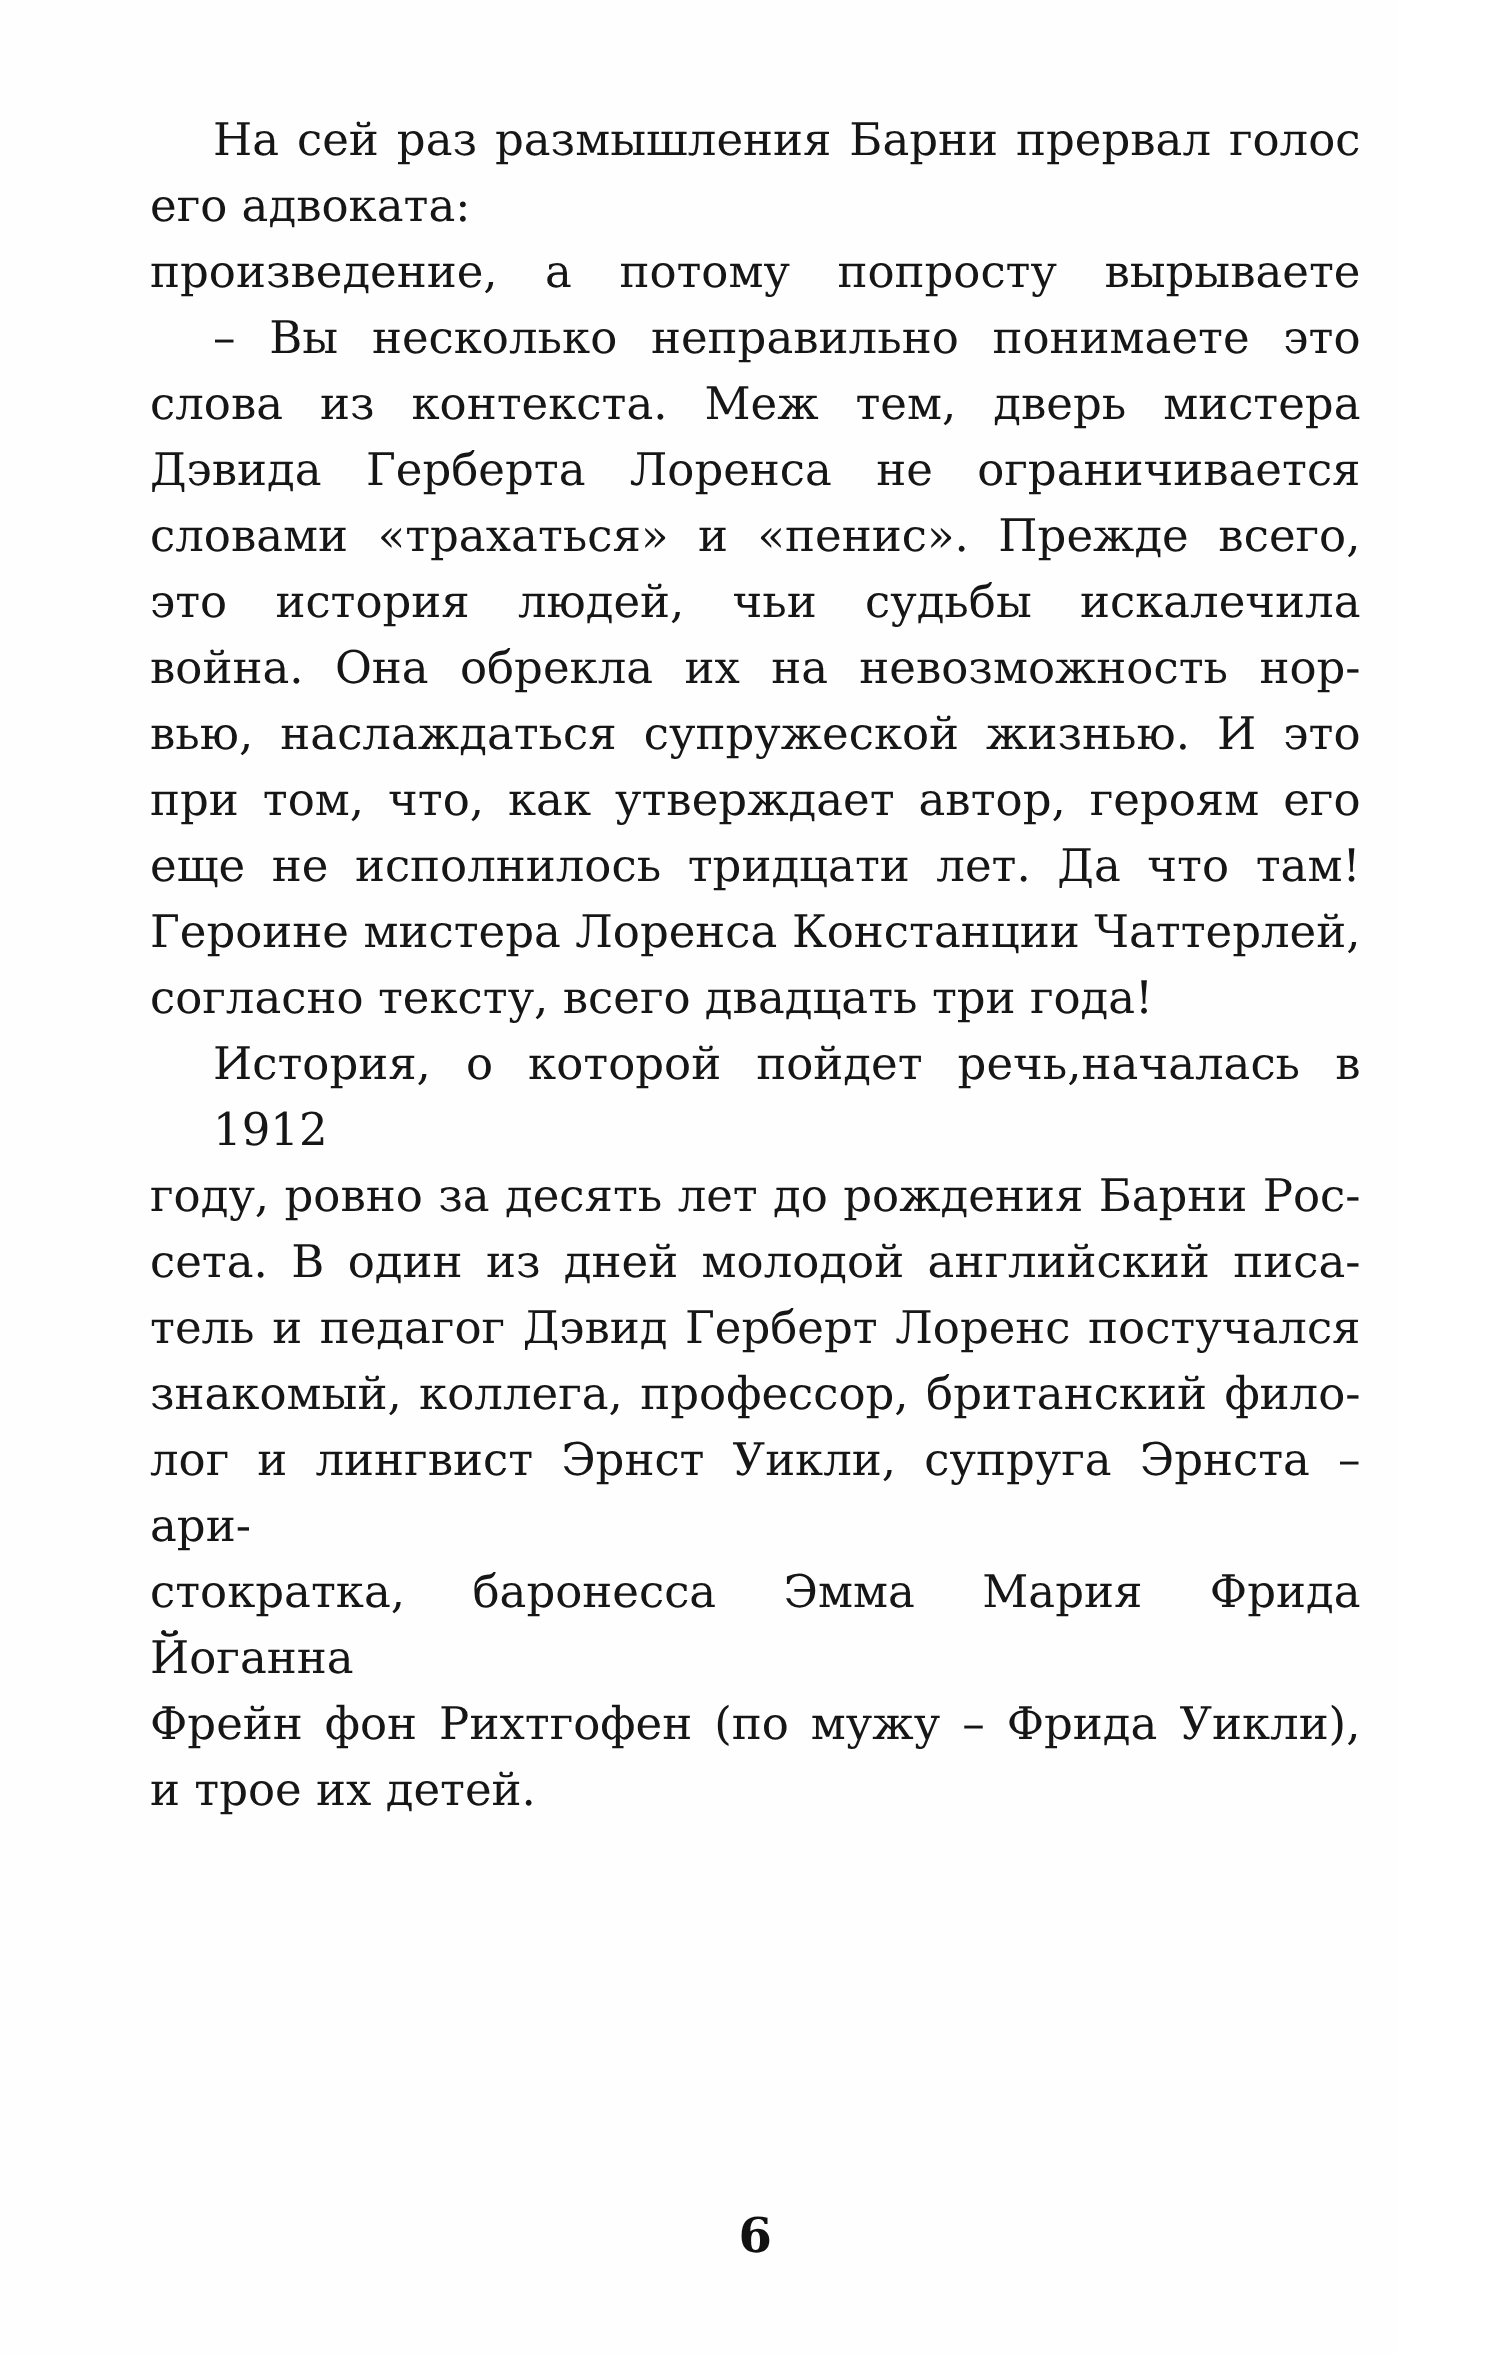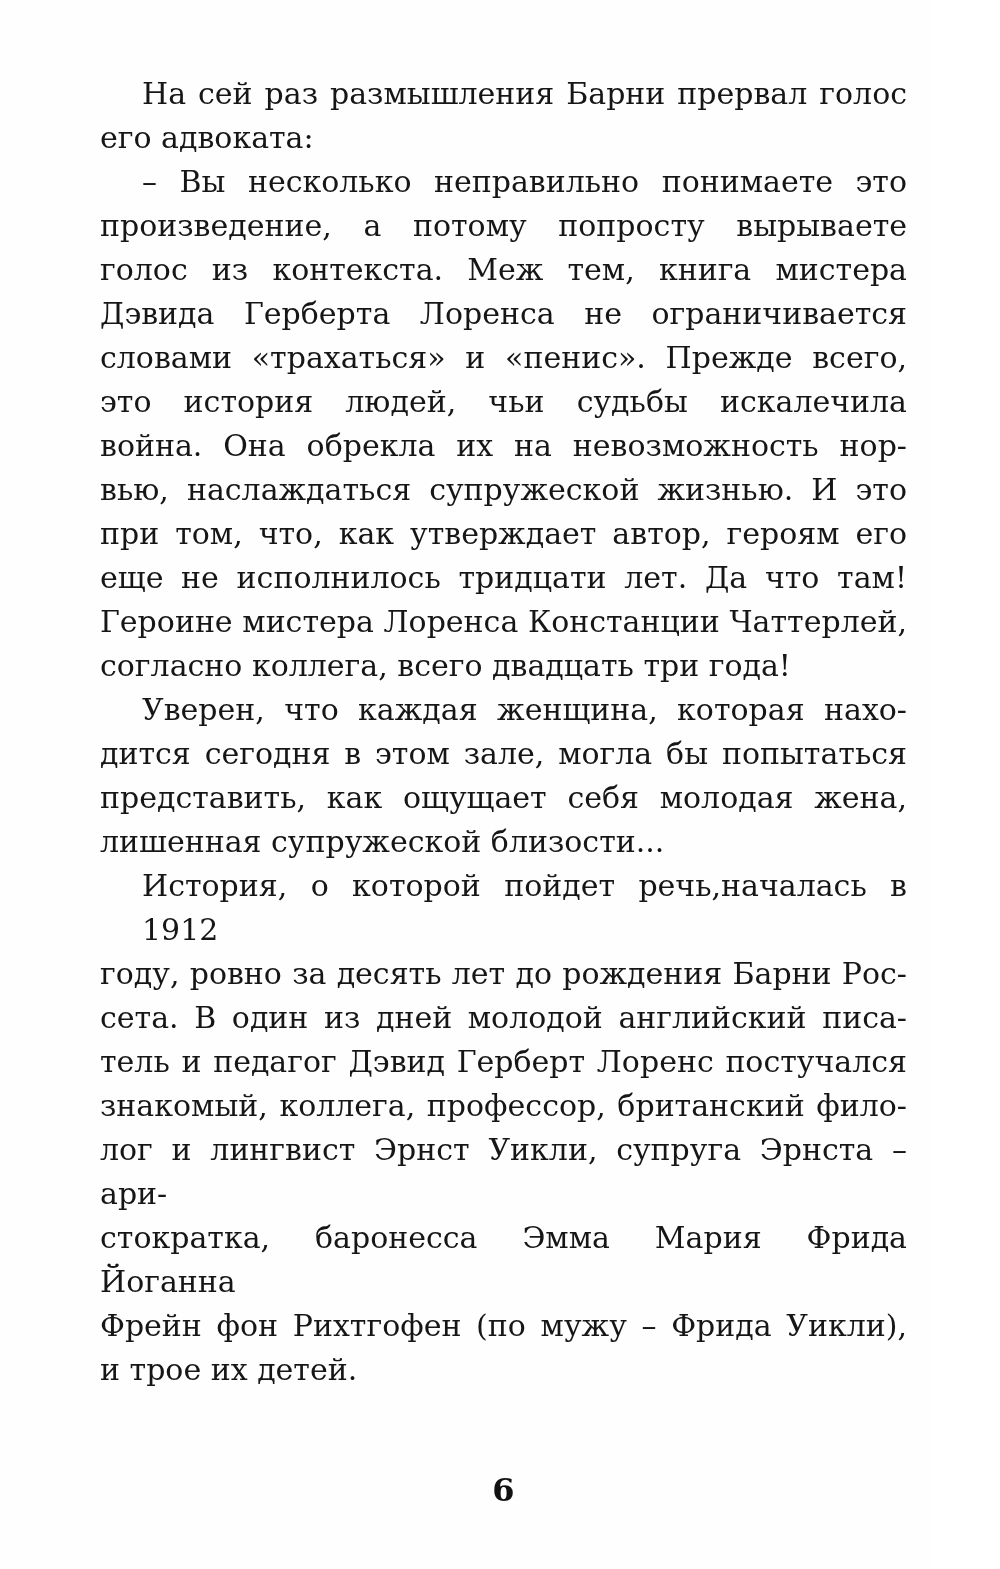--- a/index.html
+++ b/index.html
@@ -56,38 +56,32 @@
 </head>
 <body>
 
 <div class="page">
   <div class="text-block">
       <div class="para">
         <div class="line justify indent">На сей раз размышления Барни прервал голос</div>
         <div class="line">его адвоката:</div>
       </div>
       <div class="para">
+        <div class="line justify">произведение, а потому попросту вырываете</div>
         <div class="line justify indent">– Вы несколько неправильно понимаете это</div>
-        <div class="line justify">произведение, а потому попросту вырываете</div>
-        <div class="line justify">голос из контекста. Меж тем, книга мистера</div>
+        <div class="line justify">слова из контекста. Меж тем, дверь мистера</div>
         <div class="line justify">Дэвида Герберта Лоренса не ограничивается</div>
         <div class="line justify">словами «трахаться» и «пенис». Прежде всего,</div>
         <div class="line justify">это история людей, чьи судьбы искалечила</div>
         <div class="line justify">война. Она обрекла их на невозможность нор-</div>
         <div class="line justify">вью, наслаждаться супружеской жизнью. И это</div>
         <div class="line justify">при том, что, как утверждает автор, героям его</div>
         <div class="line justify">еще не исполнилось тридцати лет. Да что там!</div>
         <div class="line justify">Героине мистера Лоренса Констанции Чаттерлей,</div>
-        <div class="line">согласно коллега, всего двадцать три года!</div>
-      </div>
-      <div class="para">
-        <div class="line justify indent">Уверен, что каждая женщина, которая нахо-</div>
-        <div class="line justify">дится сегодня в этом зале, могла бы попытаться</div>
-        <div class="line justify">представить, как ощущает себя молодая жена,</div>
-        <div class="line">лишенная супружеской близости...</div>
+        <div class="line">согласно тексту, всего двадцать три года!</div>
       </div>
       <div class="para space-before">
         <div class="line justify indent">История, о которой пойдет речь,началась в 1912</div>
         <div class="line justify">году, ровно за десять лет до рождения Барни Рос-</div>
         <div class="line justify">сета. В один из дней молодой английский писа-</div>
         <div class="line justify">тель и педагог Дэвид Герберт Лоренс постучался</div>
         <div class="line justify">знакомый, коллега, профессор, британский фило-</div>
         <div class="line justify">лог и лингвист Эрнст Уикли, супруга Эрнста – ари-</div>
         <div class="line justify">стократка, баронесса Эмма Мария Фрида Йоганна</div>
         <div class="line justify">Фрейн фон Рихтгофен (по мужу – Фрида Уикли),</div>

